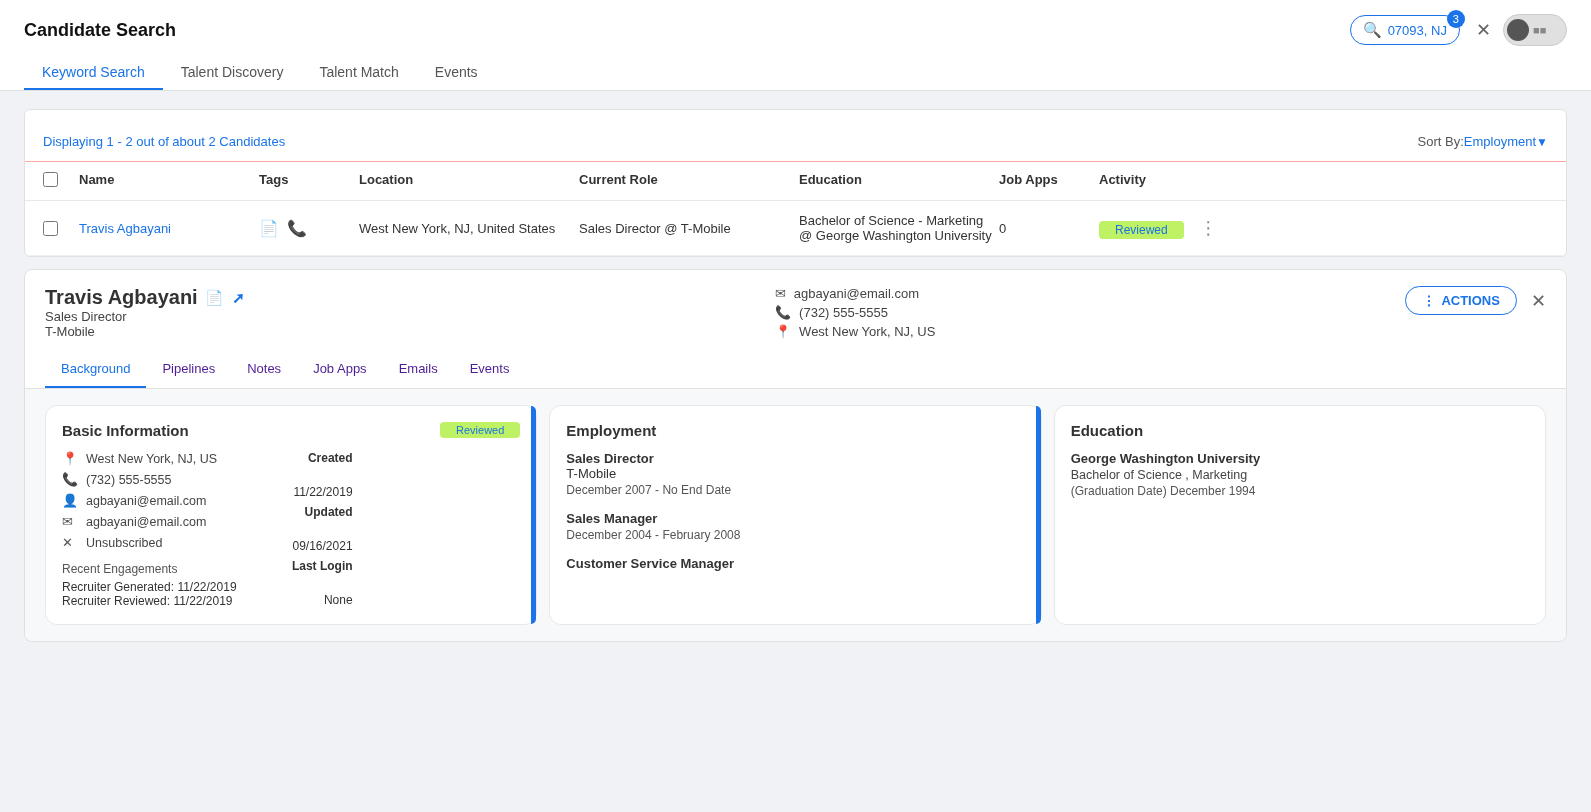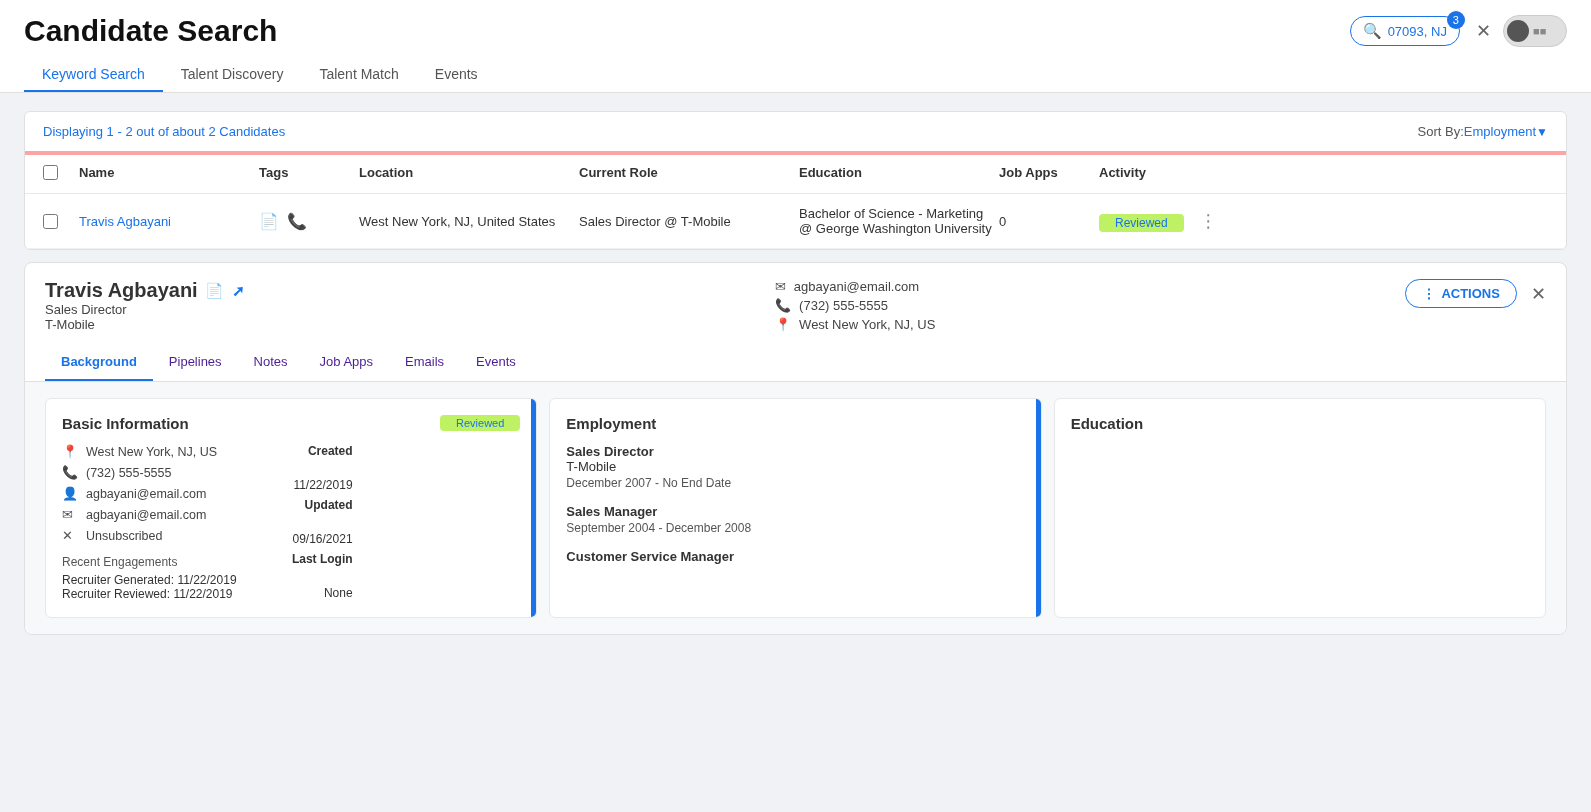--- a/index.html
+++ b/index.html
@@ -12,21 +12,21 @@
       display: flex;
       flex-direction: column;
     }
     .top-bar-header {
       display: flex;
       align-items: center;
       justify-content: space-between;
       margin-bottom: 10px;
     }
     .page-title {
-      font-size: 30px;
+      font-size: 18px;
       font-weight: 600;
       color: #111;
     }
     .top-bar-right {
       display: flex;
       align-items: center;
       gap: 12px;
     }
     .search-pill {
       display: flex;
@@ -107,21 +107,22 @@
       border-radius: 6px;
       overflow: hidden;
     }
     .results-header {
       display: flex;
       align-items: center;
       justify-content: space-between;
       padding: 12px 18px;
       font-size: 13px;
       color: #555;
-      border-bottom: 4px solid #fca5a5;
+      border-bottom: 1px solid #fca5a5;
+      margin-top: 12px;
     }
     .results-header-left span { color: #1a73e8; font-weight: 500; }
     .sort-by {
       display: flex;
       align-items: center;
     }
     .sort-label { color: #555; }
     .sort-value { color: #1a73e8; font-weight: 500; cursor: pointer; }
     .sort-arrow { color: #1a73e8; font-size: 12px; }
 
@@ -221,36 +222,36 @@
     .detail-tab {
       padding: 10px 16px;
       cursor: pointer;
       font-size: 13px;
       color: #4c1d95;
       border-bottom: 2px solid transparent;
     }
     .detail-tab.active {
       color: #1a73e8;
       border-bottom: 2px solid #1a73e8;
-      font-weight: 700;
+      font-weight: 400;
       text-align: center;
     }
 
     .detail-body {
       display: flex;
       gap: 0;
       padding: 16px 20px;
       background: #f7f8fa;
       border-radius: 0 0 8px 8px;
     }
 
     .info-card {
       background: #fff;
       border: 1px solid #e8e8e8;
-      border-radius: 6px;
+      border-radius: 12px;
       padding: 16px;
       flex: 1;
       margin-right: 12px;
       position: relative;
     }
     .info-card:last-child { margin-right: 0; }
     .info-card-title {
       font-size: 15px;
       font-weight: 700;
       margin-bottom: 12px;
@@ -498,28 +499,33 @@
         <div class="info-card-title">Employment</div>
 
         <div class="emp-entry">
           <div class="emp-title">Sales Director</div>
           <div class="emp-company">T-Mobile</div>
           <div class="emp-dates">December 2007 - No End Date</div>
         </div>
 
         <div class="emp-entry">
           <div class="emp-title">Sales Manager</div>
-          <div class="emp-dates">September 2004 - December 2008</div>
+          <div class="emp-dates">December 2004 - February 2008</div>
         </div>
 
         <div class="emp-entry">
           <div class="emp-title">Customer Service Manager</div>
         </div>
       </div>
 
       <div class="info-card" style="position:relative;min-width:260px;">
         <div class="info-card-title">Education</div>
 
+        <div>
+          <div class="edu-school">George Washington University</div>
+          <div class="edu-degree">Bachelor of Science , Marketing</div>
+          <div class="edu-grad">(Graduation Date) December 1994</div>
+        </div>
       </div>
 
     </div>
   </div>
 </div>
 
 </body></html>

